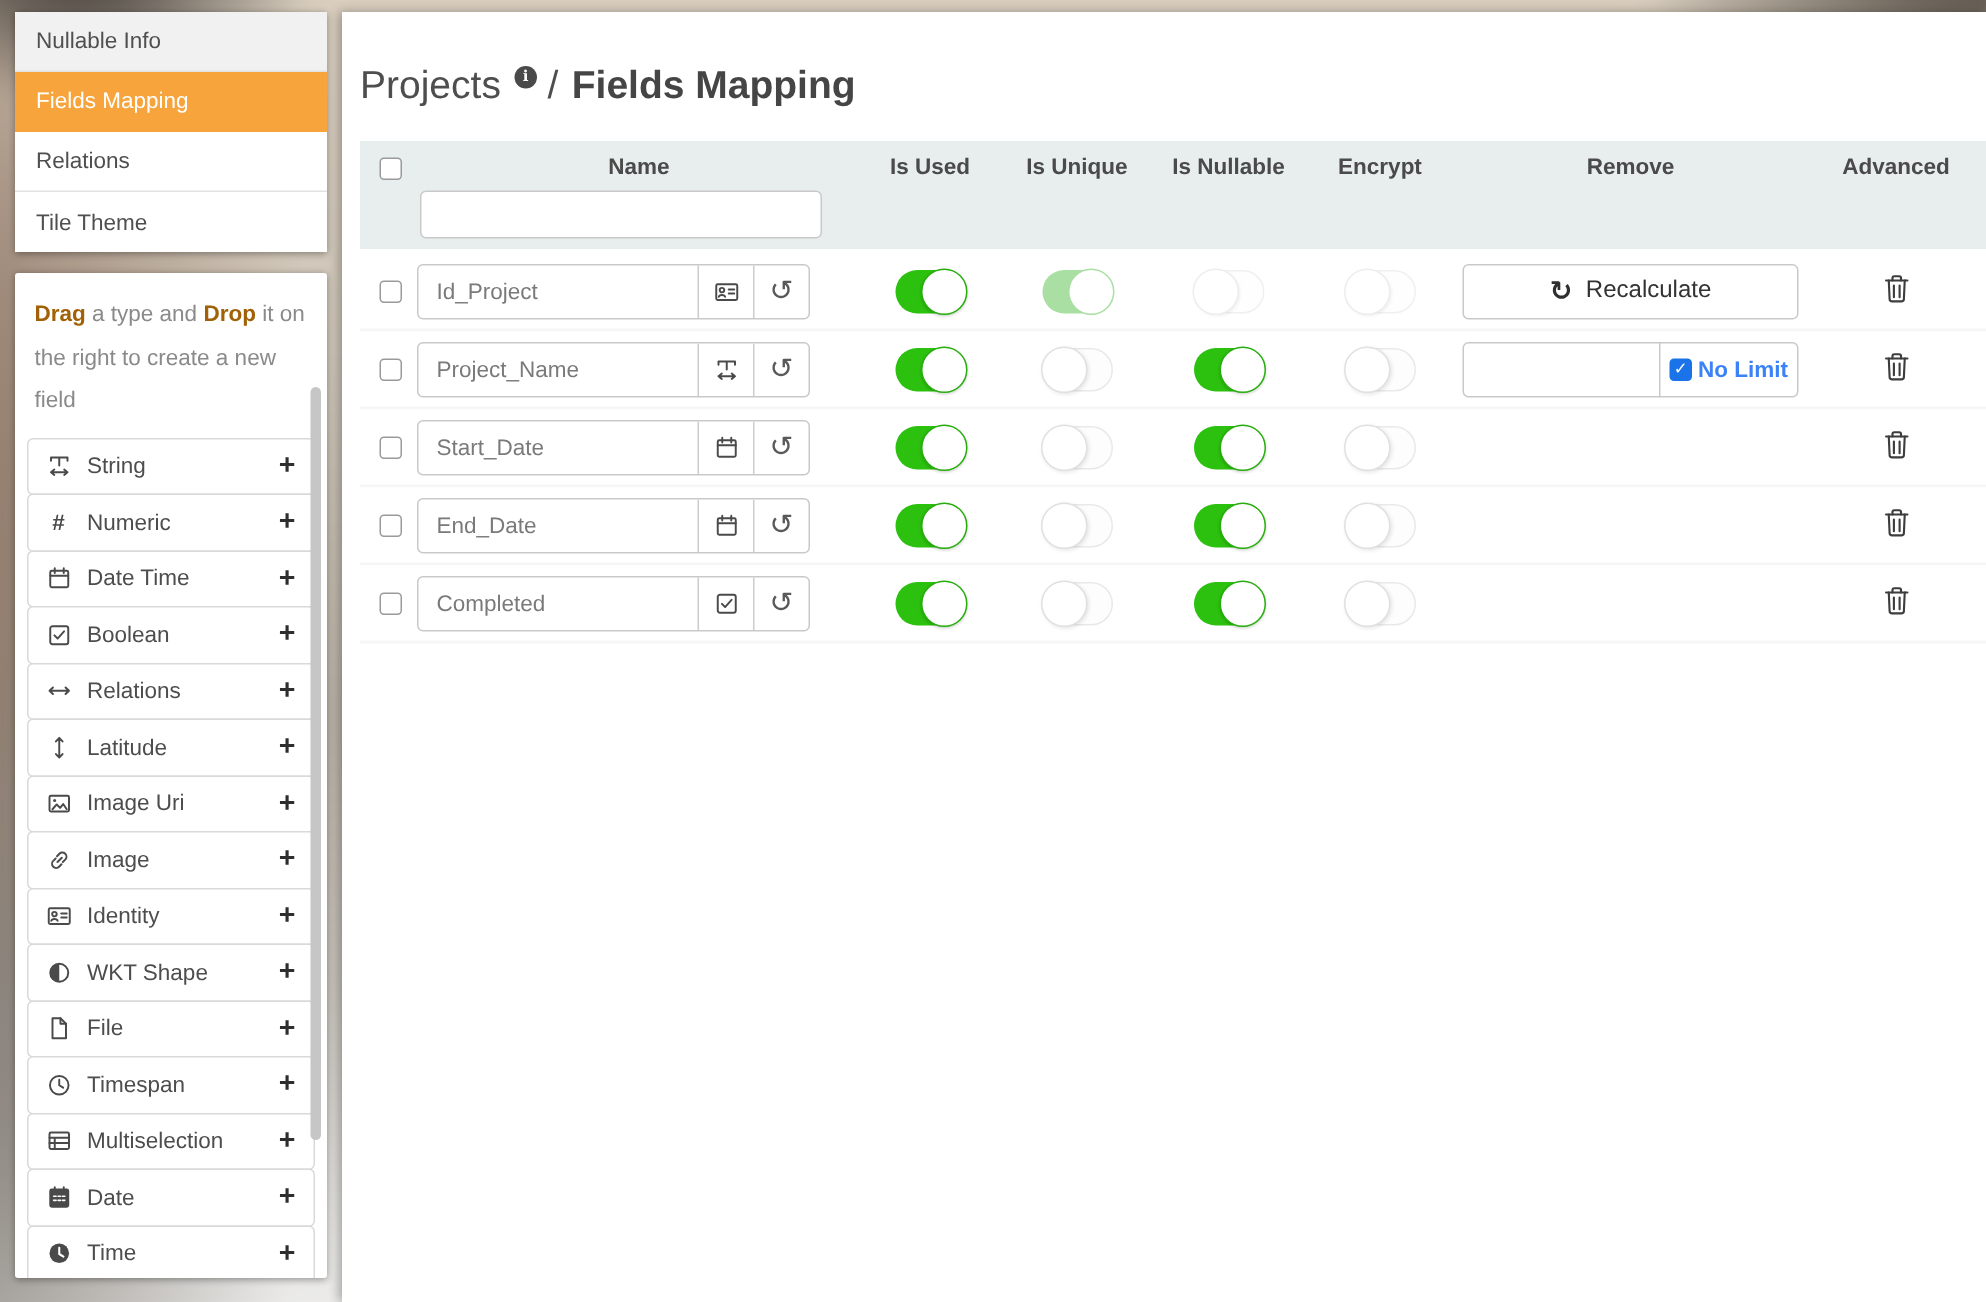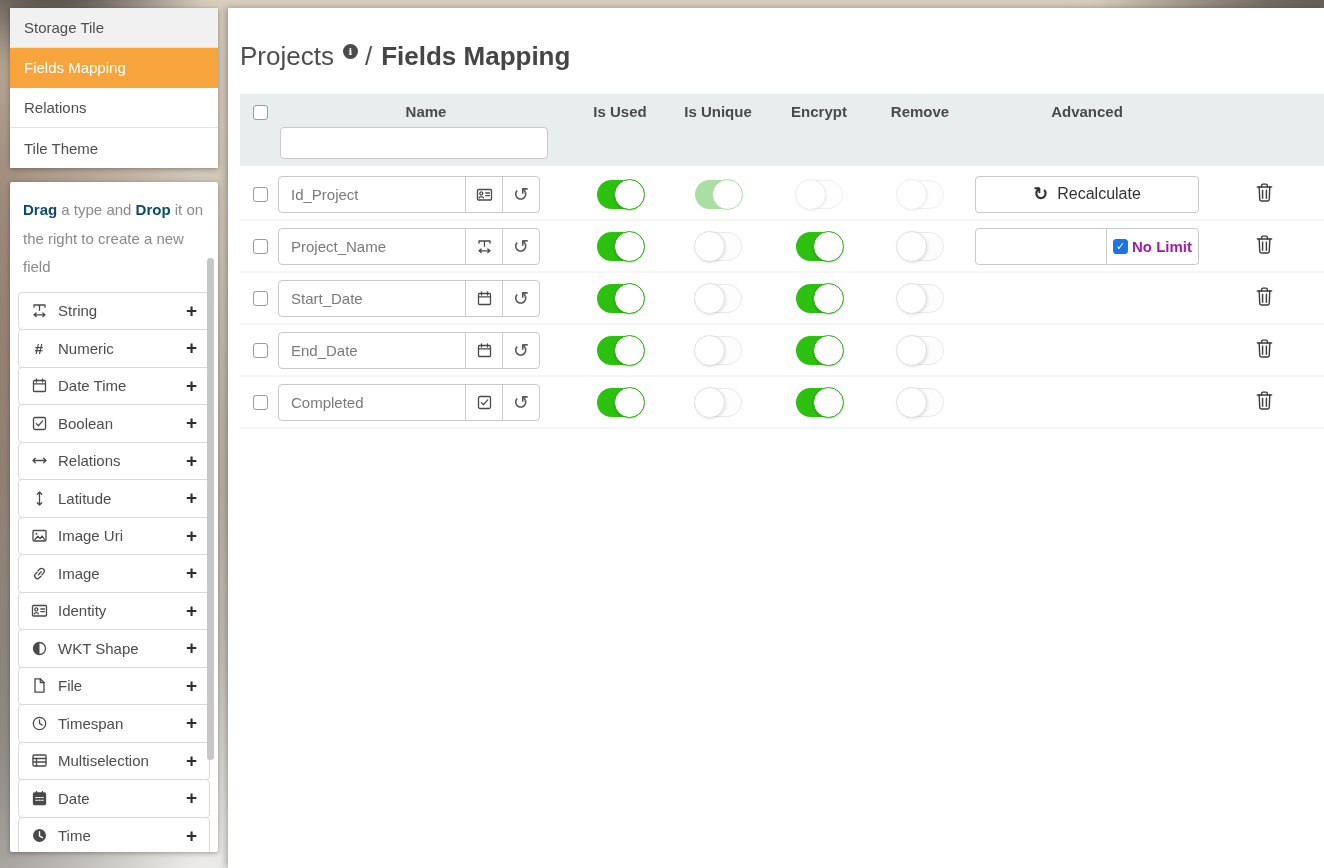--- a/index.html
+++ b/index.html
@@ -37,21 +37,21 @@
   .tab.active { background:#f7a43c; color:#fff; border-bottom-color:#f7a43c; }
 
   
   .drag-panel {
     position:absolute; left:10px; top:182px; width:208px; height:670px;
     background:#fff; border-radius:2px;
     box-shadow:0 1px 5px rgba(0,0,0,.35);
     padding-top:14px; overflow:hidden;
   }
   .hint { margin:0 13px; font-size:15px; color:#8a8a8a; line-height:1.9; }
-  .hint b { color:#0c4a6e; }
+  .hint b { color:#a16207; }
   .type-list { margin:11px 8px 0 8px; }
   .type-item {
     height:38.5px; border:1px solid #d9d9d9; border-radius:4px; margin-top:-1px;
     display:flex; align-items:center; background:#fff; cursor:grab;
   }
   .t-ic { width:18px; margin-left:11px; display:flex; justify-content:center; color:#4a4a4a; }
   .glyph-ic { font-size:15px; font-weight:700; color:#4a4a4a; }
   .t-label { margin-left:10px; font-size:15px; color:#4d4d4d; }
   .t-plus { margin-left:auto; margin-right:12px; font-size:19px; font-weight:700; color:#2e2e2e; cursor:pointer; }
   .vscroll {
@@ -132,31 +132,31 @@
 
   .limit-group { display:flex; width:224px; height:37px; }
   .limit-input {
     width:132px; border:1px solid #c9c9c9; border-radius:4px 0 0 4px;
     outline:none; padding:0 8px; font-size:15px; font-family:inherit;
   }
   .limit-addon {
     flex:1; margin-left:-1px; border:1px solid #c9c9c9; border-radius:0 4px 4px 0;
     background:#fff; display:flex; align-items:center; justify-content:center; gap:4px;
   }
-  .limit-addon b { font-size:15px; color:#a21caf; }
+  .limit-addon b { font-size:15px; color:#3b82f6; }
 
   .trash-btn { background:none; border:none; cursor:pointer; display:flex; padding:0; }
 </style>
 </head>
 <body>
 
 <div class="bg"></div>
 
 <aside class="tabs-panel" id="tabs">
-    <div class="tab muted">Storage Tile</div>
+    <div class="tab muted">Nullable Info</div>
     <div class="tab active">Fields Mapping</div>
     <div class="tab">Relations</div>
     <div class="tab">Tile Theme</div>
   </aside>
 
 <aside class="drag-panel">
   <p class="hint"><b>Drag</b><span> a type and </span><b>Drop</b><span> it on the right to create a new field</span></p>
   <div class="type-list" id="type-list">
       <div class="type-item">
         <span class="t-ic">
@@ -322,20 +322,21 @@
   <div class="thead grid">
     <div class="th th-check">
         <span class="cb"></span>
       </div>
     <div class="th">
       <div>Name</div>
       <input class="name-filter" value="" style="">
     </div>
     <div class="th">Is Used</div>
     <div class="th">Is Unique</div>
+    <div class="th">Is Nullable</div>
     <div class="th">Encrypt</div>
     <div class="th">Remove</div>
     <div class="th">Advanced</div>
   </div>
 
   <div class="tbody" id="tbody">
       <div class="grid row">
         <div class="cell-center ">
           <span class="cb"></span>
         </div>

